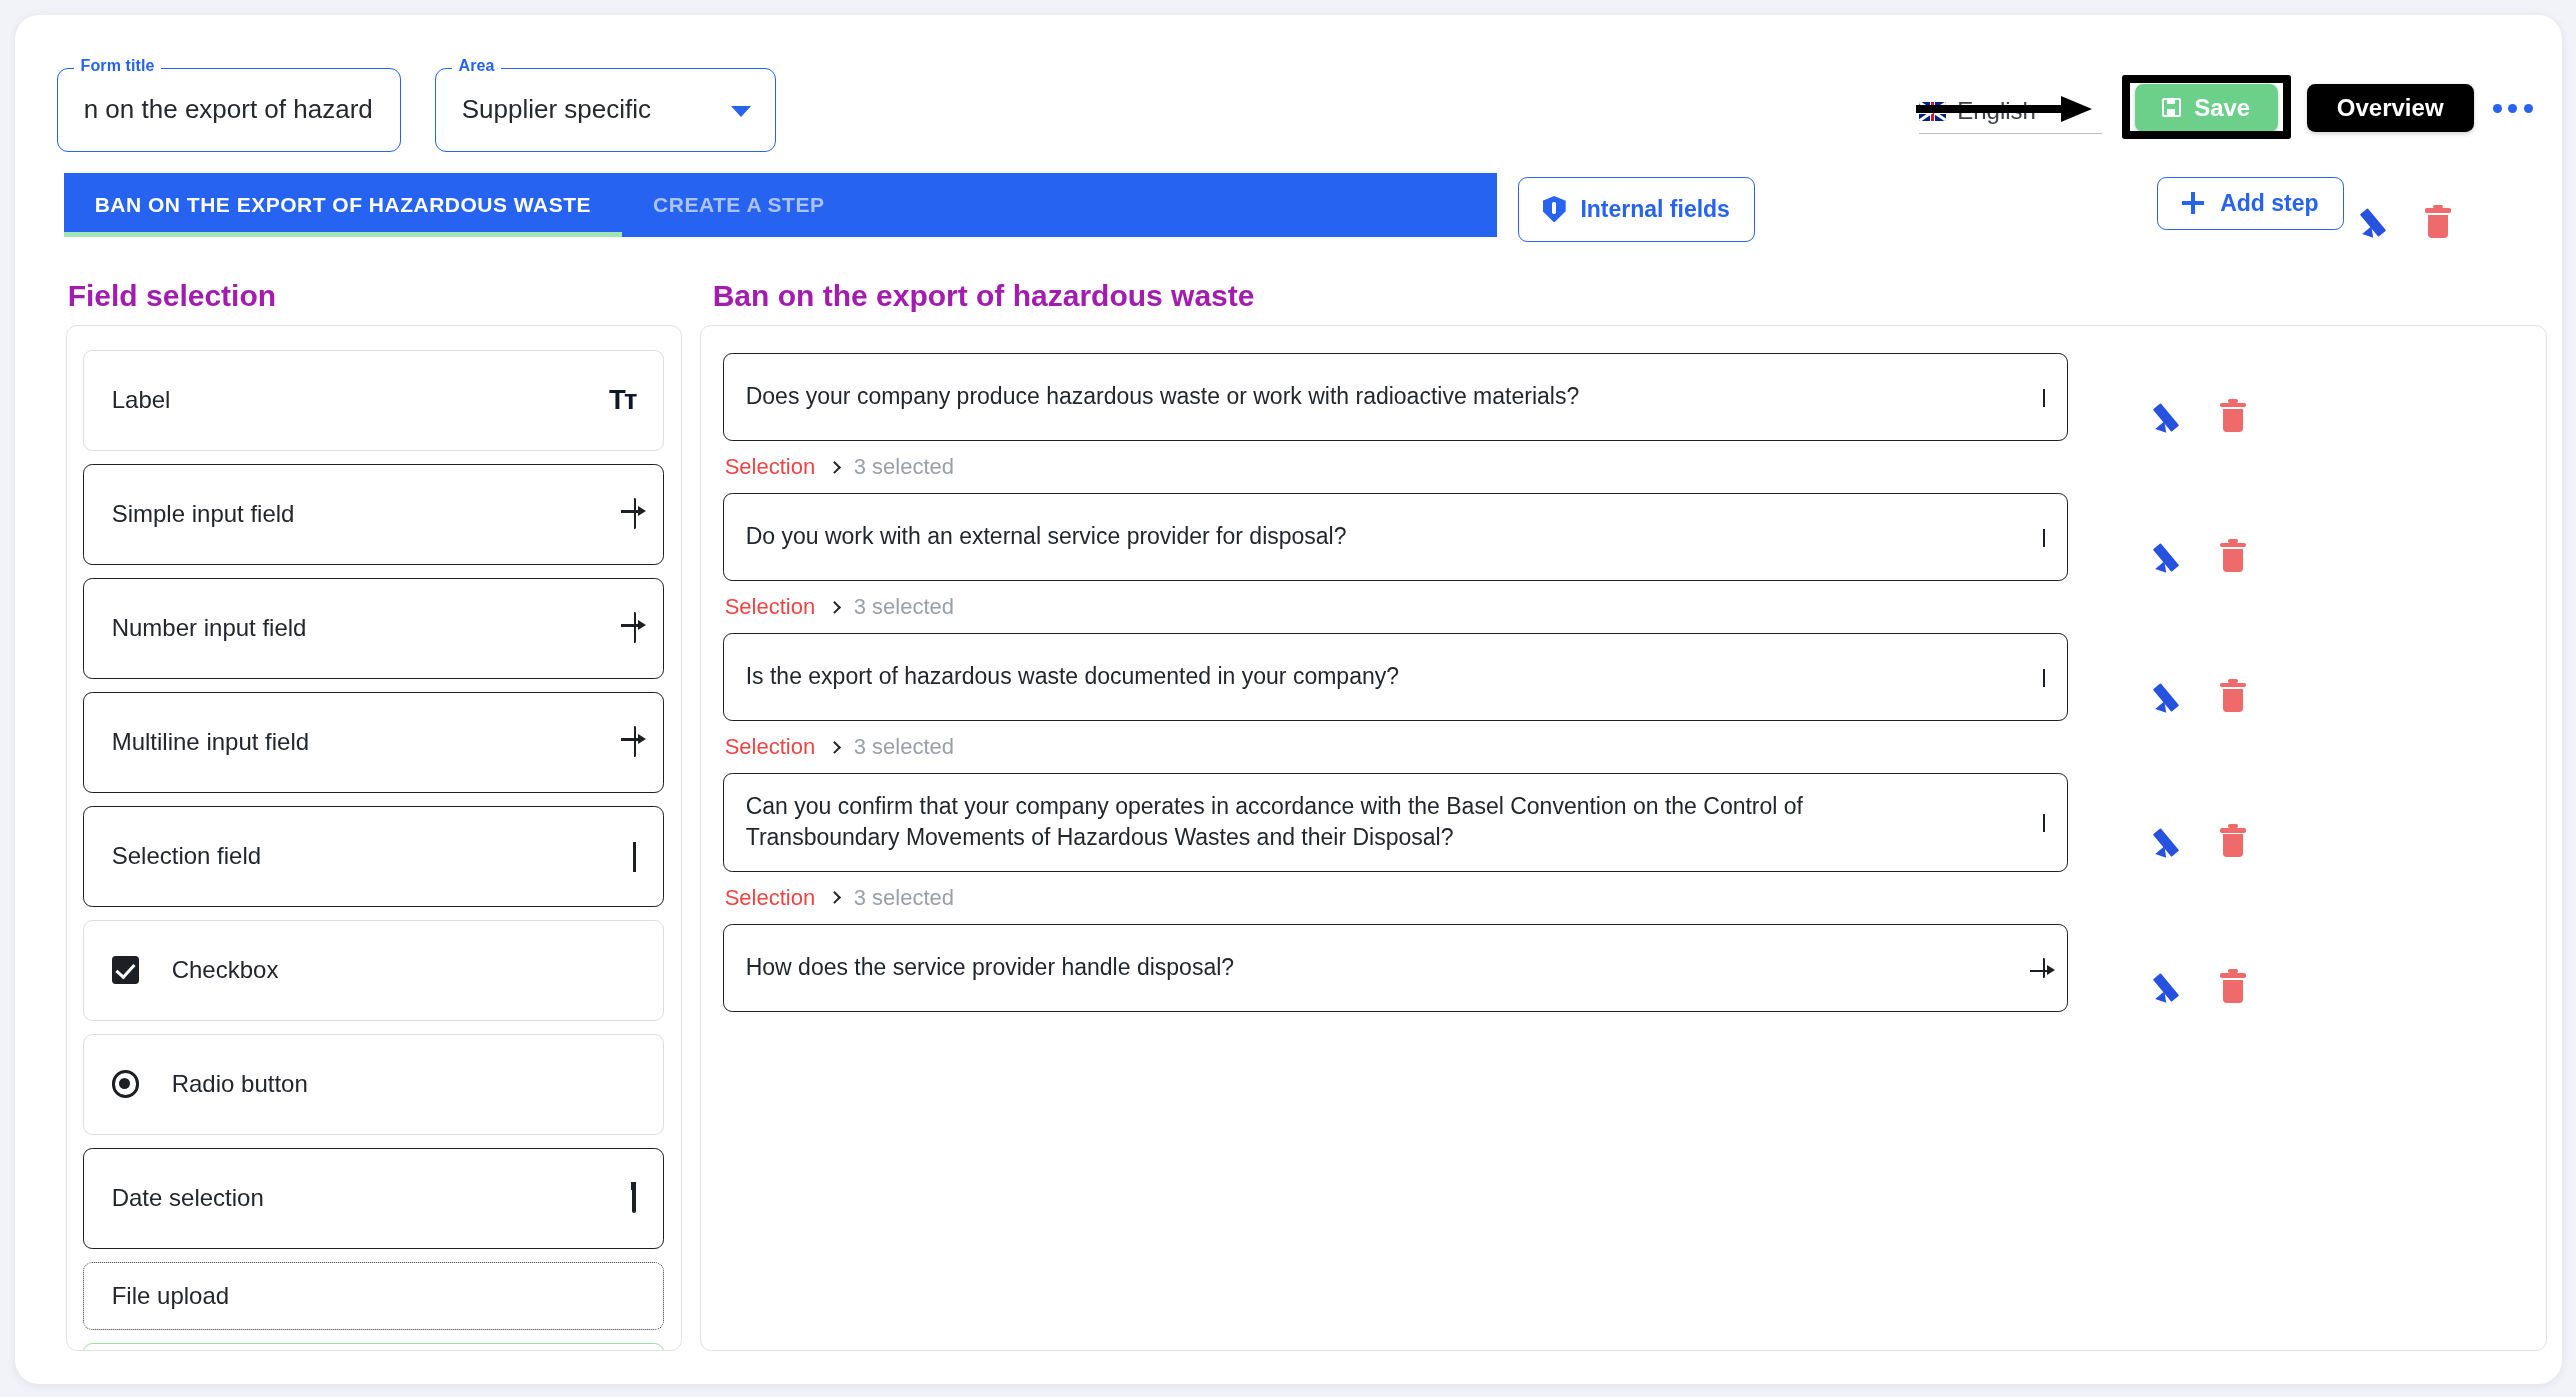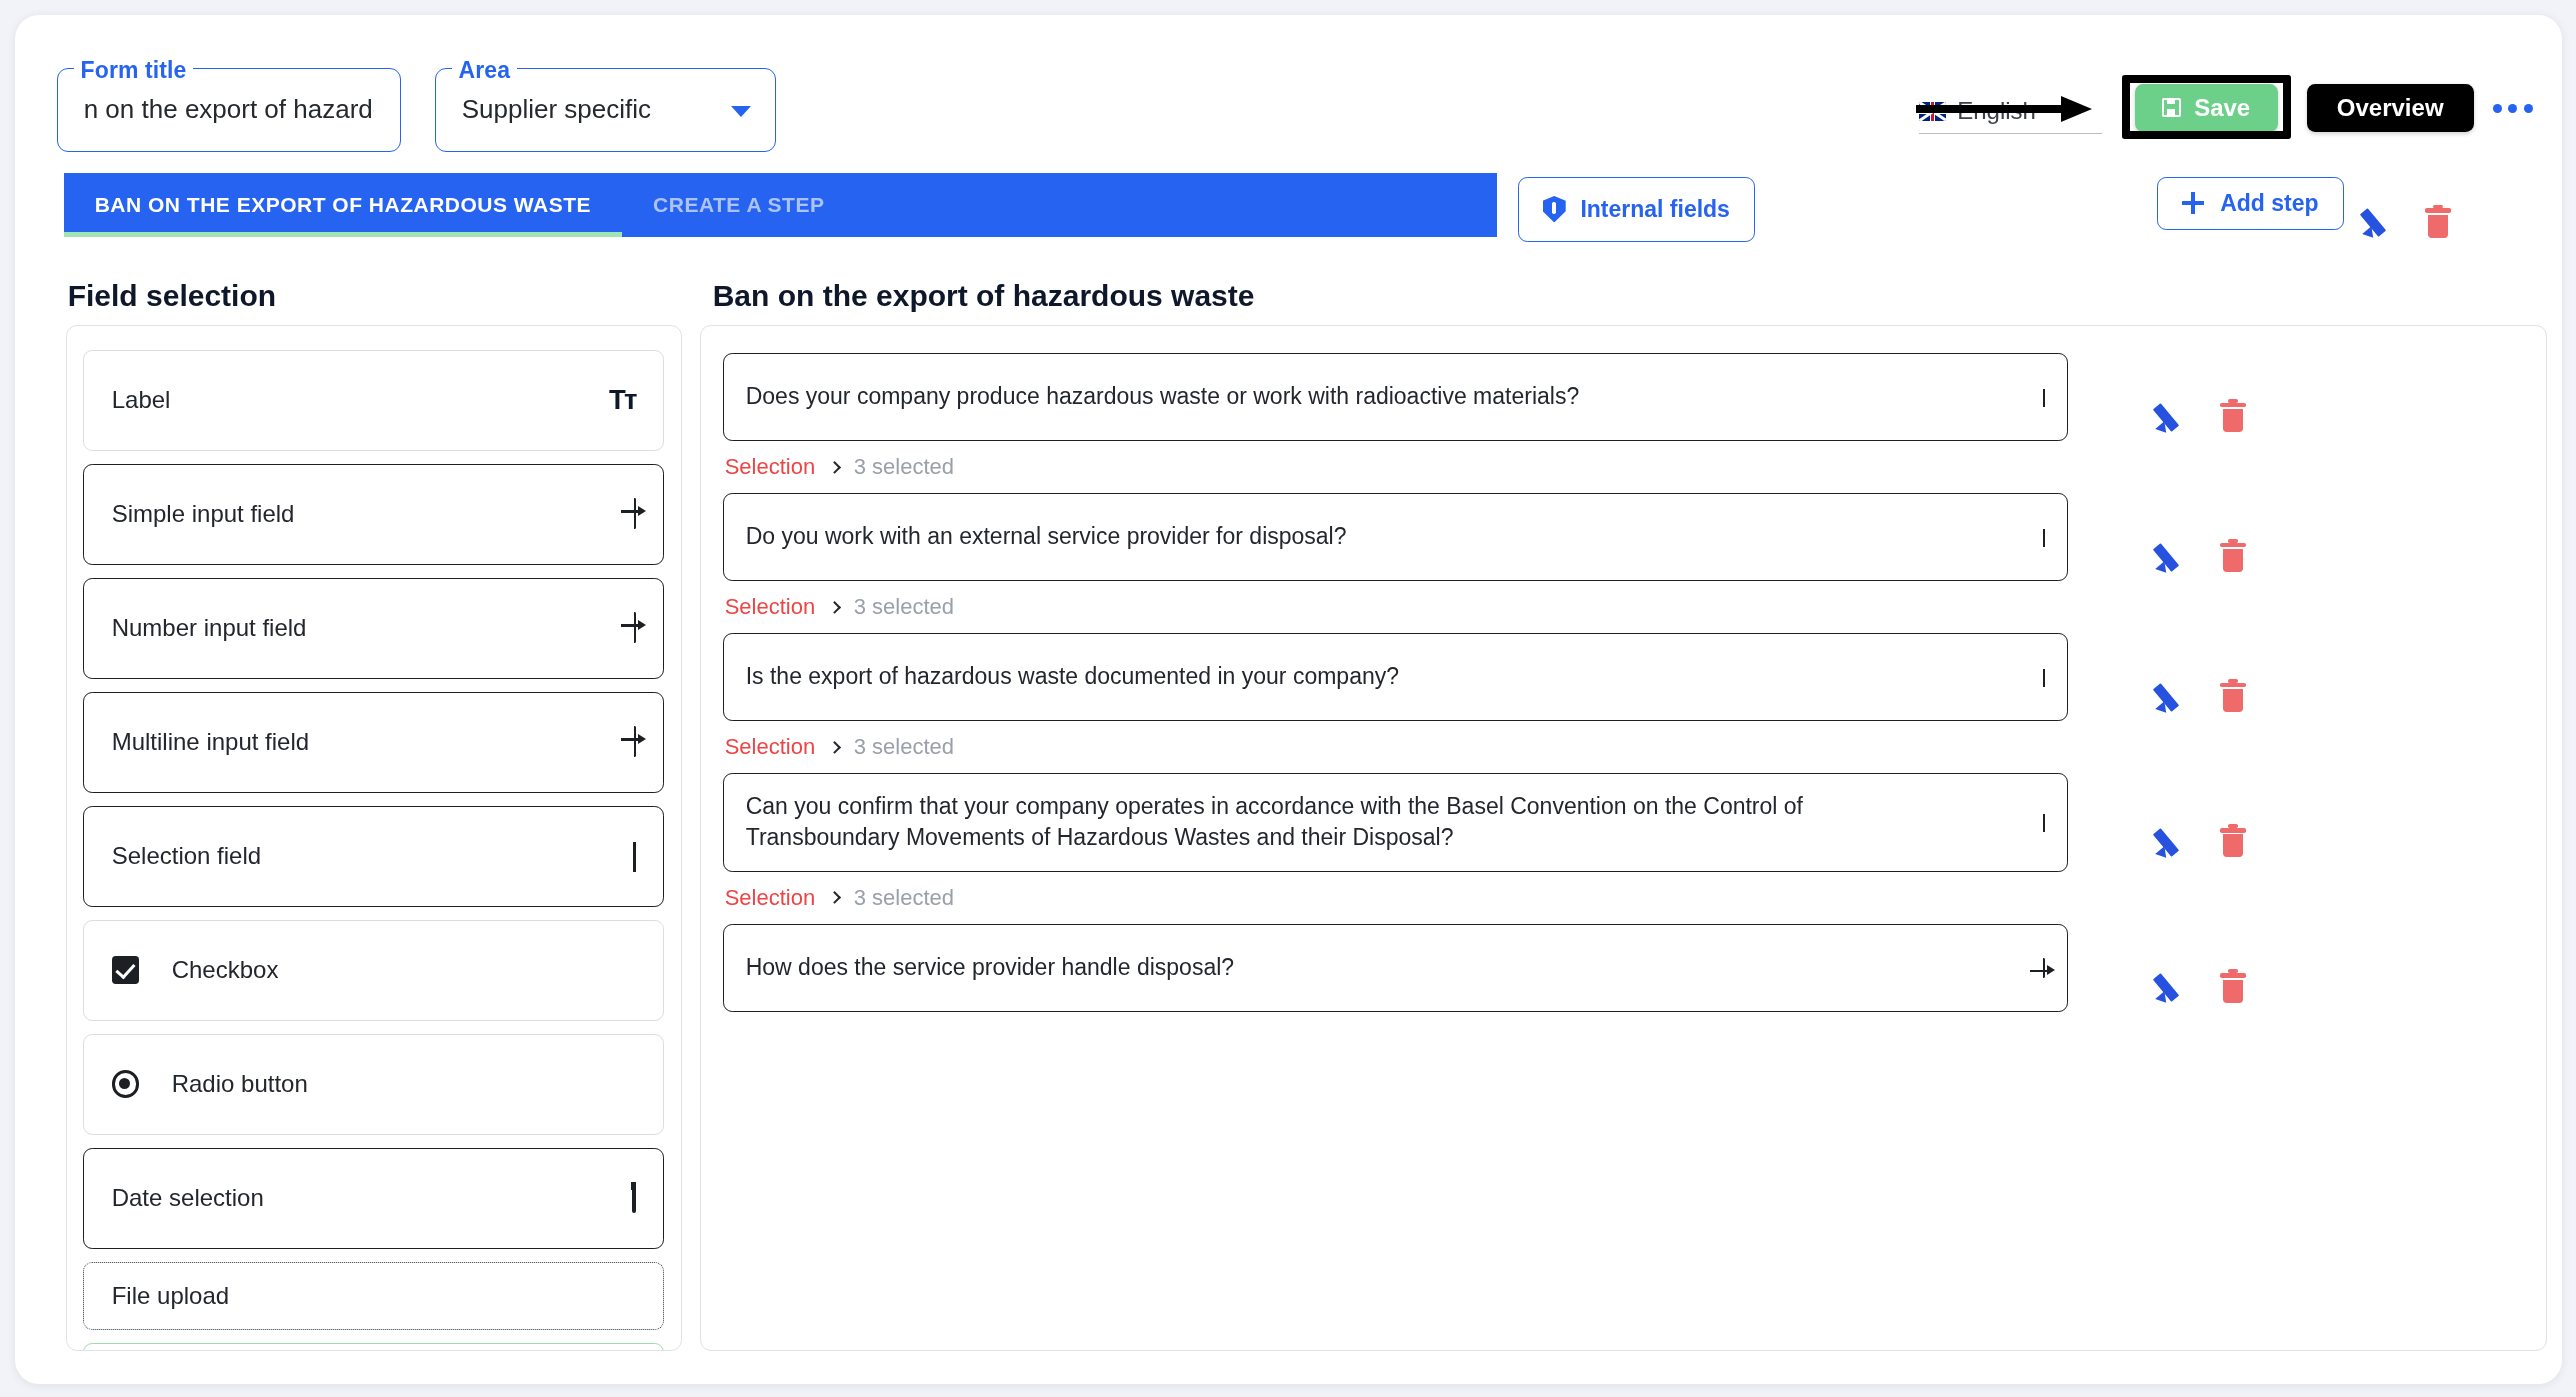--- a/index.html
+++ b/index.html
@@ -30,21 +30,21 @@
     display: flex; align-items: center;
     padding: 0 26px;
     background: #fff;
   }
   .outlined-field .legend {
     position: absolute;
     top: -12px; left: 16.5px;
     background: #fff;
     padding: 0 6.4px;
     color: #2563f0;
-    font-size: 23px;
+    font-size: 16px;
     font-weight: 600;
     letter-spacing: 0.1px;
   }
   .outlined-field .value {
     font-size: 26px; color: #25292e;
     white-space: nowrap; overflow: hidden;
   }
   #form-title-field { left: 42px; top: 53px; width: 344px; }
   #area-field { left: 420px; top: 53px; width: 341px; }
   .caret-down {
@@ -274,21 +274,21 @@
   }
   .trash .can {
     position: absolute; left: 7.3px; top: 12px;
     width: 20px; height: 23px; background: #ef6b6b;
     border-radius: 0 0 3.7px 3.7px;
   }
 
   
   .section-title {
     position: absolute;
-    font-size: 30px; font-weight: 700; color: #0f172a;
+    font-size: 30px; font-weight: 700; color: #a21caf;
   }
   #field-selection-title { left: 53px; top: 264px; }
   #step-title { left: 698px; top: 264px; }
 
   .panel {
     position: absolute;
     border: 0.9px solid #dfe2e8;
     border-radius: 11px;
     background: #fff;
   }

